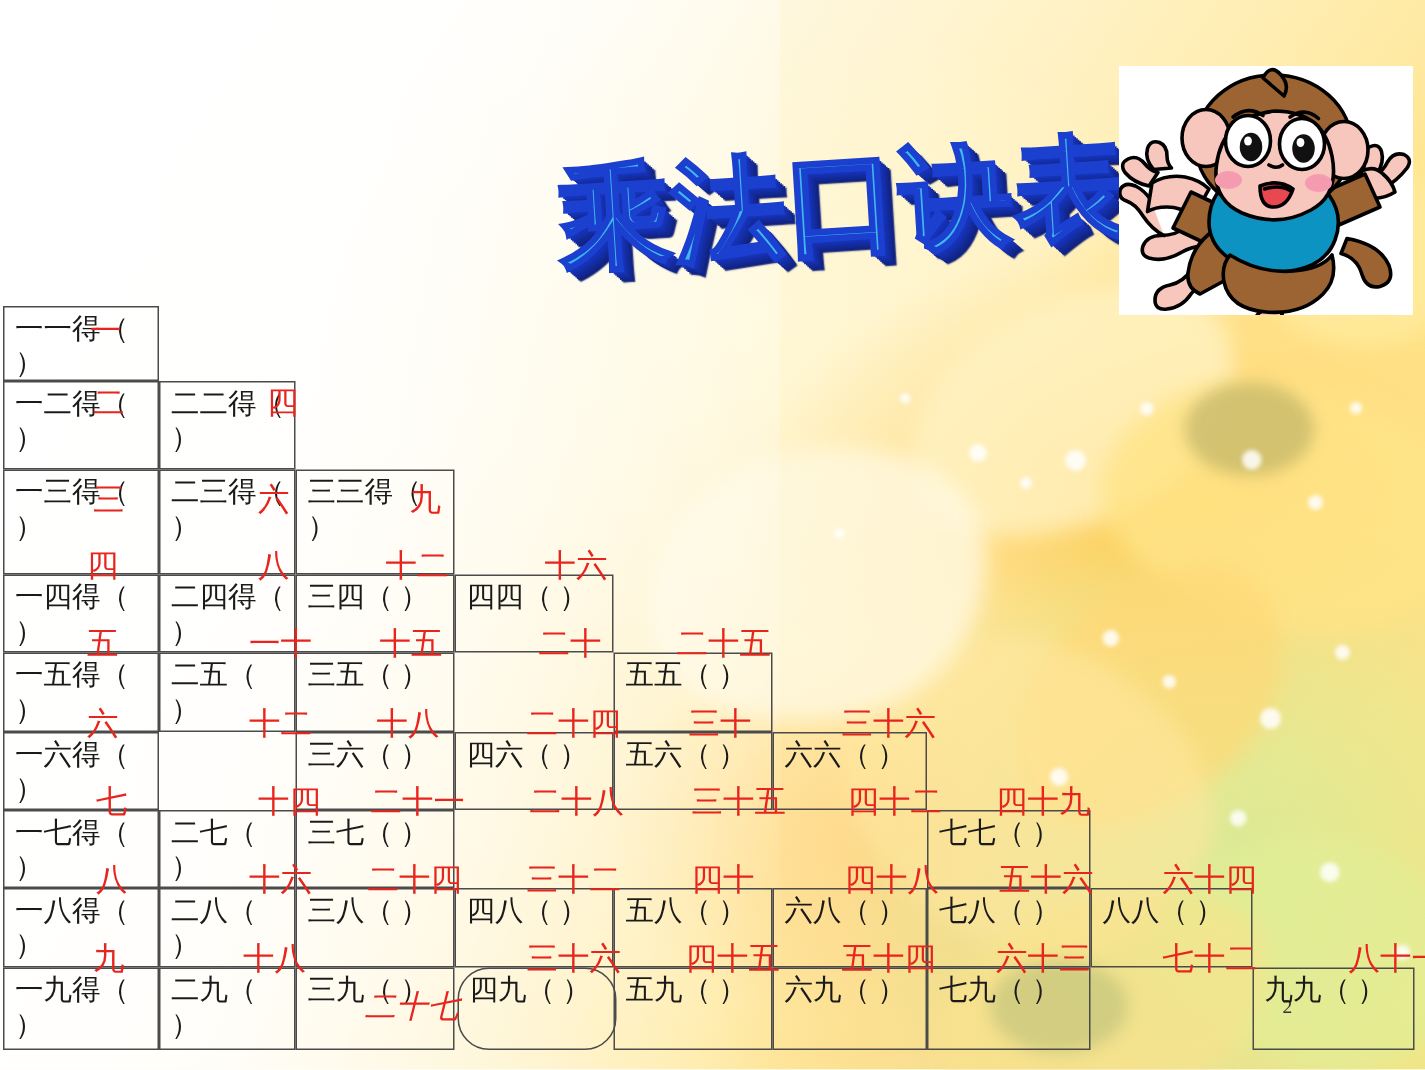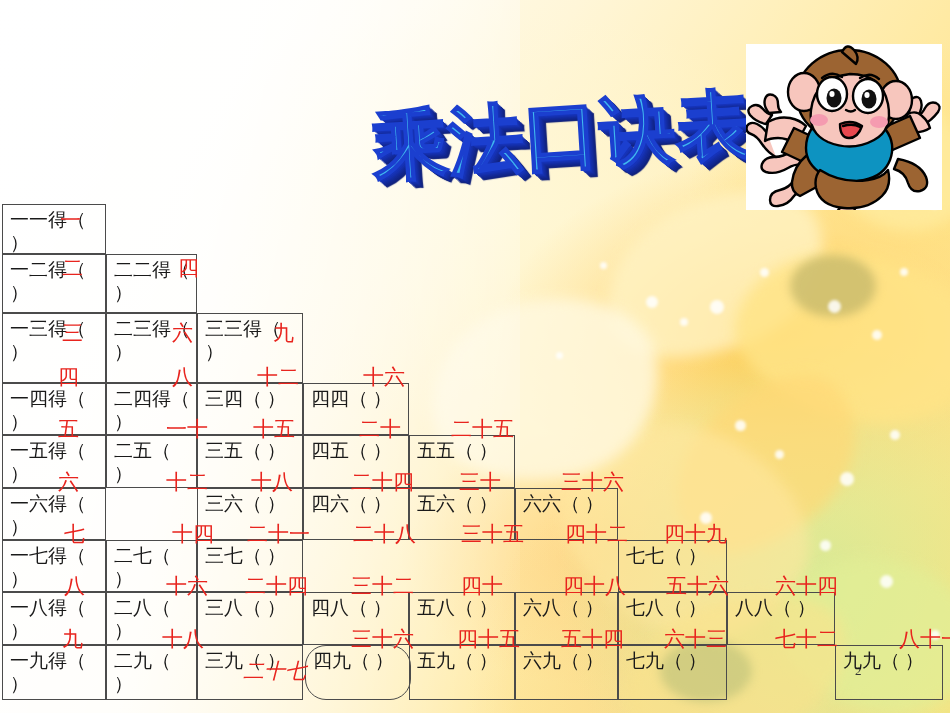--- a/index.html
+++ b/index.html
@@ -187,23 +187,20 @@
       </div>
       <div class="ans" style="left: 58px; top: 419px;">五</div>
       <div class="cell" style="left: 106px; top: 435px; width: 91px; height: 53px;">
         <div class="f-text">二五（  ）</div>
       </div>
       <div class="ans" style="left: 166px; top: 419px;">一十</div>
       <div class="cell" style="left: 197px; top: 435px; width: 106px; height: 53px;">
         <div class="f-text">三五（   ）</div>
       </div>
       <div class="ans" style="left: 253px; top: 419px;">十五</div>
-      <div class="cell" style="left: 303px; top: 435px; width: 106px; height: 53px;">
-        <div class="f-text">四五（  ）</div>
-      </div>
       <div class="ans" style="left: 359px; top: 419px;">二十</div>
       <div class="cell" style="left: 409px; top: 435px; width: 106px; height: 53px;">
         <div class="f-text">五五（   ）</div>
       </div>
       <div class="ans" style="left: 451px; top: 419px;">二十五</div>
       <div class="cell" style="left: 2px; top: 488px; width: 104px; height: 52px;">
         <div class="f-text">一六得（  ）</div>
       </div>
       <div class="ans" style="left: 58px; top: 472px;">六</div>
       <div class="ans" style="left: 166px; top: 472px;">十二</div>

